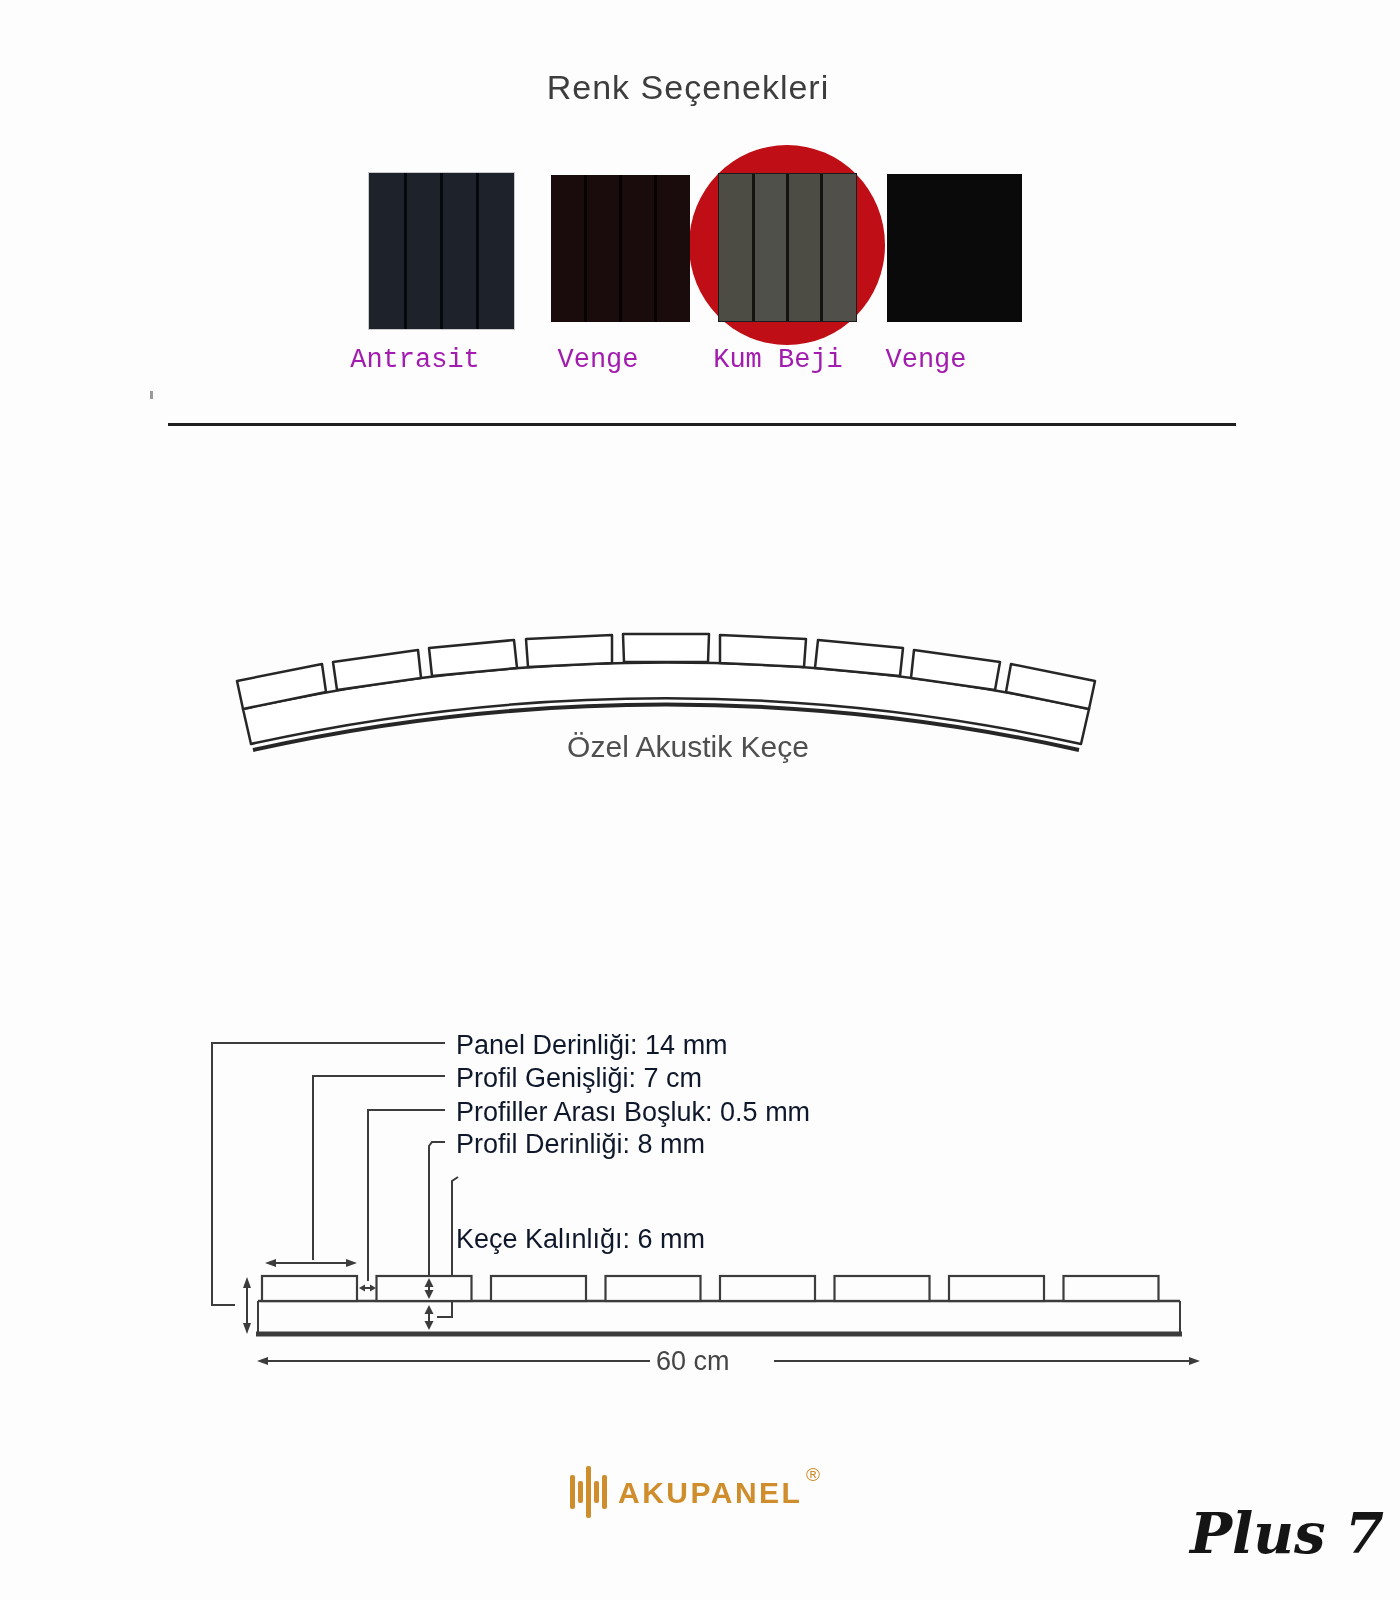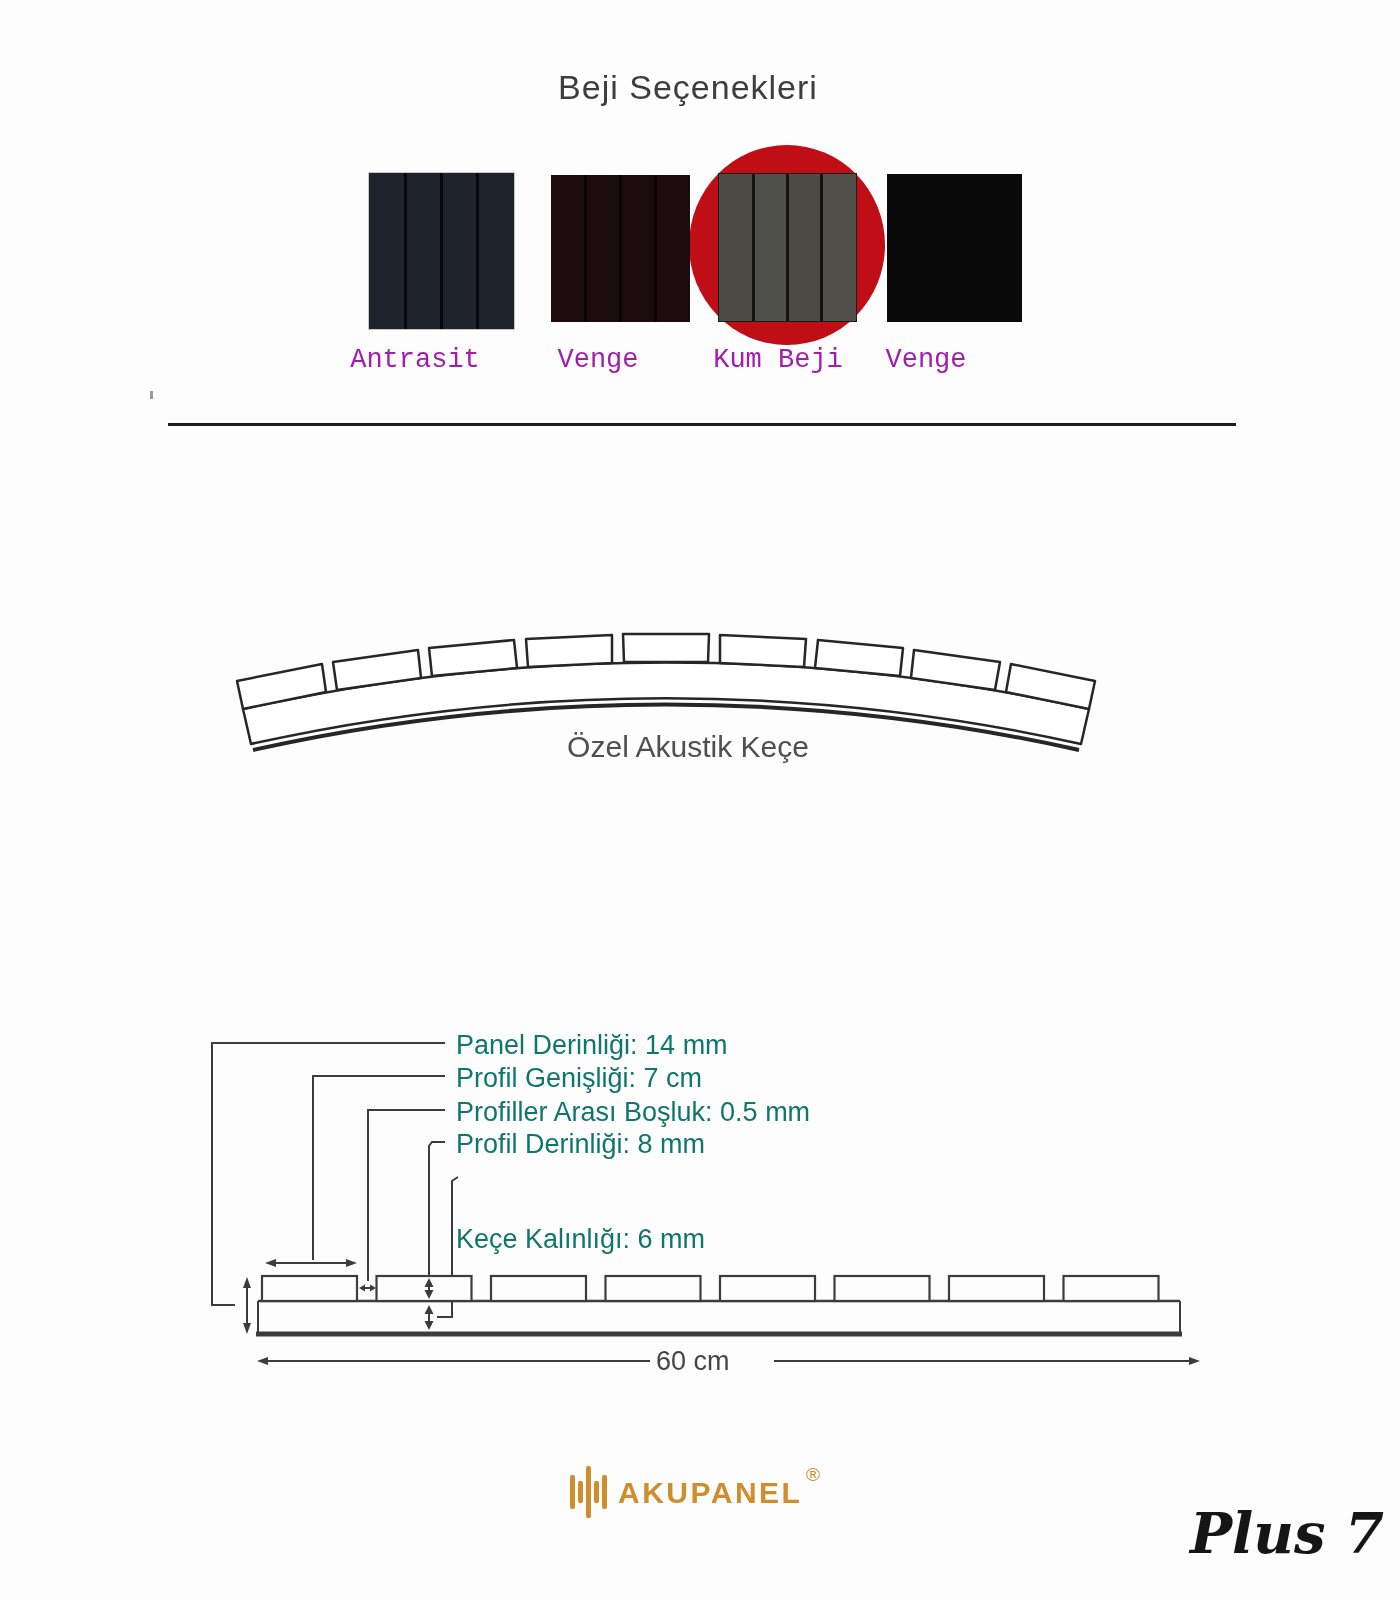--- a/index.html
+++ b/index.html
@@ -15,36 +15,36 @@
      background:linear-gradient(90deg,#1a0c0c 0 24%,#080303 24% 26%,#1a0c0c 26% 49%,#080303 49% 51%,#1a0c0c 51% 74%,#080303 74% 76%,#1a0c0c 76% 100%);}
   .sw-kumbeji{left:718px;top:173px;width:139px;height:149px;border:1px solid #1c1c1c;
      background:linear-gradient(90deg,#4d4c44 0 24%,#14130f 24% 26%,#50504a 26% 49%,#14130f 49% 51%,#4d4c44 51% 74%,#14130f 74% 76%,#504f49 76% 100%);}
   .sw-siyah{left:887px;top:174px;width:135px;height:148px;background:#0a0a0a;}
   .sw-label{top:345px;font-size:27px;color:#a21caf;transform:translateX(-50%);white-space:nowrap;font-family:Liberation Mono, monospace;}
   .tickmark{left:150px;top:391px;width:3px;height:8px;background:#9a9a9a;}
   .divider{left:168px;top:423px;width:1068px;height:3px;background:#1e1e1e;}
   
   .curve-caption{width:1376px;text-align:center;color:#4f4f4f;font-size:30px;}
   
-  .spec-label{left:456px;font-size:27px;color:#0f766e;white-space:nowrap;}
+  .spec-label{left:456px;font-size:27px;color:#0f172a;white-space:nowrap;}
   .dim-label{left:656px;top:1346px;width:112px;font-size:27px;color:#454545;}
   
   .brand{left:618px;top:1476px;font-size:30px;font-weight:bold;letter-spacing:2.5px;color:#cf8d2b;white-space:nowrap;}
   .regmark{left:806px;top:1464px;font-size:19px;color:#cf8d2b;}
   .series{left:0px;top:1500px;width:1384px;text-align:right;
           font-family:"DejaVu Serif", serif;font-style:italic;font-weight:bold;
           font-size:56px;color:#151515;}
   svg{display:block;}
 </style>
 </head>
 <body>
 
 <div id="page">
 
-  <div id="title" class="abs">Beji Seçenekleri</div>
+  <div id="title" class="abs">Renk Seçenekleri</div>
 
   <div class="abs circle"></div>
 
   <div class="abs swatch sw-antrasit"></div>
   <div class="abs swatch sw-venge"></div>
   <div class="abs swatch sw-kumbeji"></div>
   <div class="abs swatch sw-siyah"></div>
 
   <div class="abs sw-label" style="left:415px;">Antrasit</div>
   <div class="abs sw-label" style="left:598px;text-align:center;">Venge</div>

